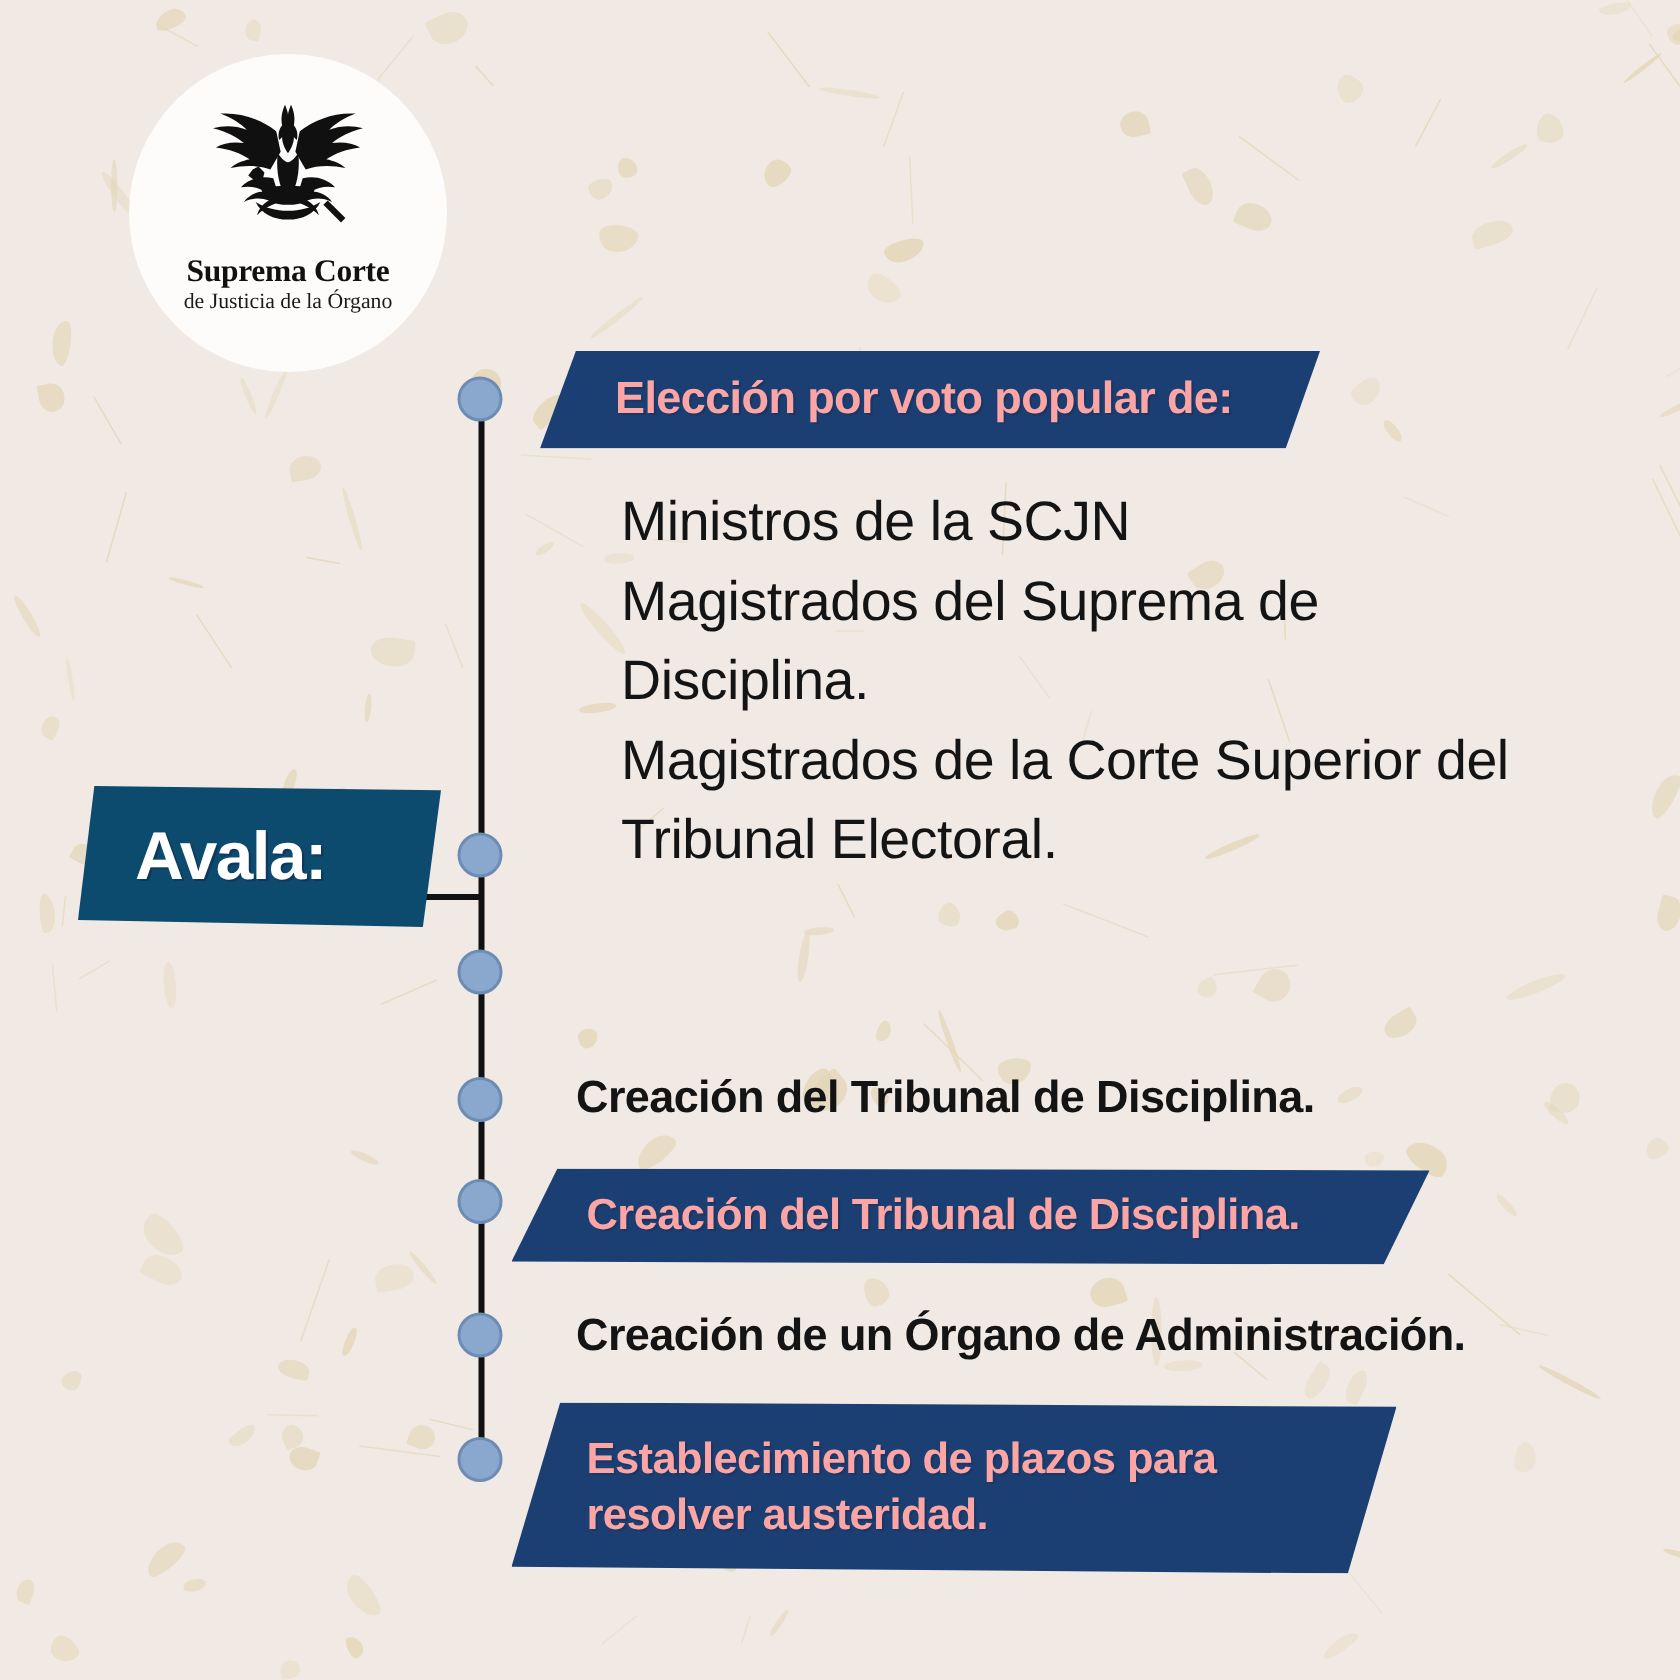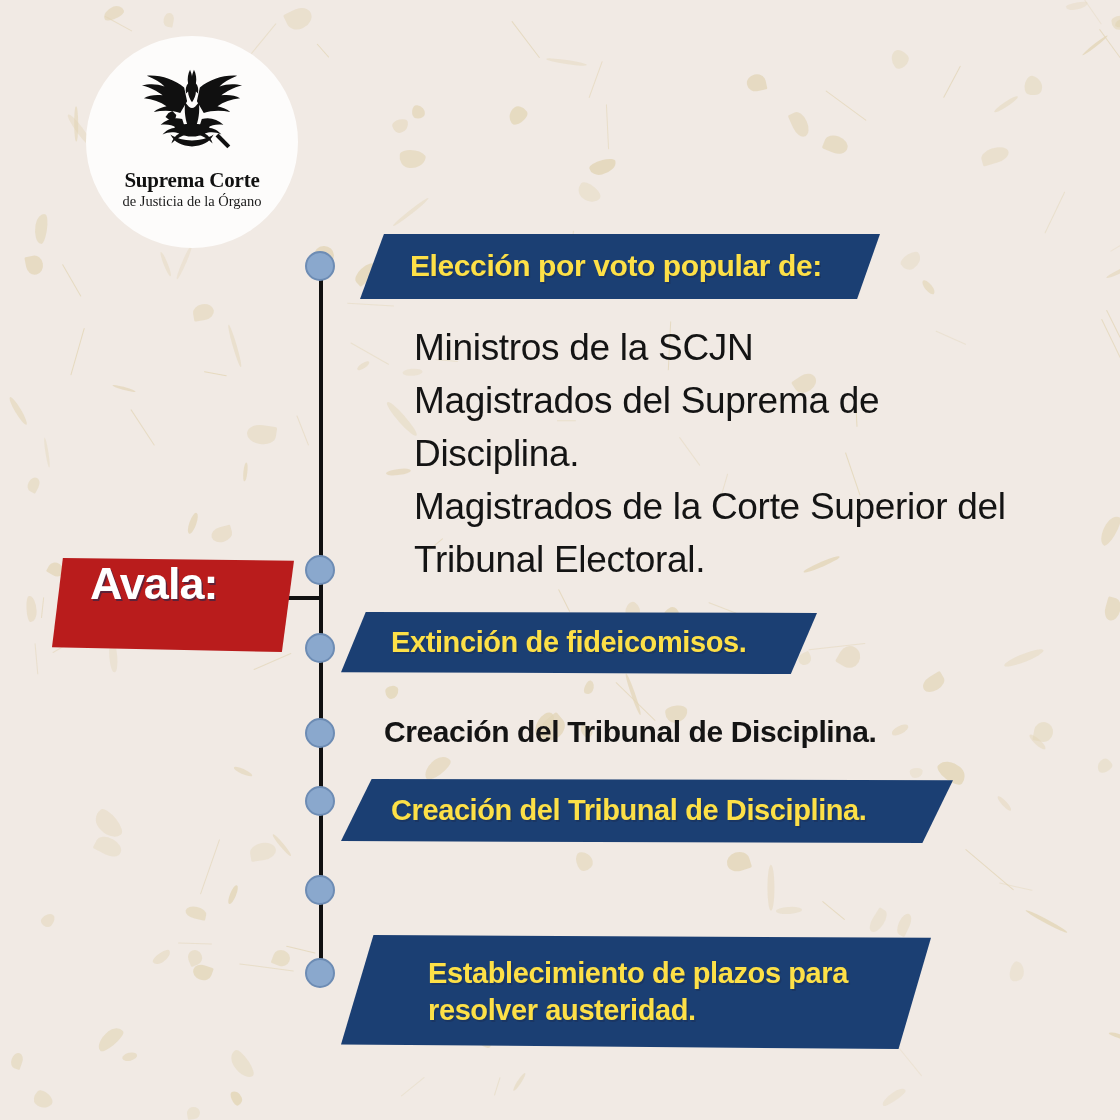--- a/index.html
+++ b/index.html
@@ -90,27 +90,27 @@
     background: #8aa8cd;
     border: 2.5px solid #6d8cb4;
     left: 305px;
     z-index: 3;
   }
 
   
   #avala-tag {
     position: absolute;
     left: 52px;
-    top: 558px;
+    top: 524px;
     width: 242px;
     height: 94px;
-    background: #b91c1c;
+    background: #0c4a6e;
     clip-path: polygon(4.5% 0%, 100% 3%, 95% 100%, 0% 95%);
     display: flex;
-    align-items: flex-start;
+    align-items: center;
     z-index: 2;
   }
   #avala-label {
     color: #ffffff;
     font-size: 45px;
     font-weight: bold;
     letter-spacing: -1px;
     padding-left: 38px;
     text-shadow: 1.5px 1.5px 0 rgba(20,40,80,.55);
   }
@@ -119,21 +119,21 @@
   .row { position: absolute; }
 
   
   .banner {
     background: #1b3f73;
     display: flex;
     align-items: center;
     padding: 0 46px 0 50px;
   }
   .banner .txt {
-    color: #fde047;
+    color: #fca5a5;
     font-weight: bold;
     letter-spacing: -.4px;
     text-shadow: 1.5px 1.5px 0 rgba(25,45,85,.5);
     line-height: 1.28;
   }
 
   
   .plain {
     color: #141414;
     font-weight: bold;
@@ -178,21 +178,20 @@
   }
   #row-creacion2 .txt { font-size: 29px; }
 
   #row-organo { left: 384px; top: 871px; width: 720px; }
   #row-organo .plain { font-size: 30px; }
 
   #row-plazos {
     left: 341px; top: 935px; width: 590px; height: 114px;
     clip-path: polygon(5.5% 0%, 100% 2.5%, 94.5% 100%, 0% 96%);
     align-items: center;
-    justify-content: center;
   }
   #row-plazos .txt { font-size: 29px; }
 </style>
 </head>
 <body>
 
 <div id="stage">
 
   <div id="texture">
       <div class="fleck" style="left: 32.777px; top: 1092.33px; width: 19.065px; height: 15.6855px; border-radius: 60% 40% 55% 45% / 70% 65% 35% 30%; background: rgb(227, 214, 184); opacity: 0.56; transform: rotate(225.1deg);"></div>
@@ -415,32 +414,32 @@
   </div>
 
   <div id="sublist">
     <div class="sub-line">Ministros de la SCJN</div>
     <div class="sub-line">Magistrados del Suprema de Disciplina.</div>
     <div class="sub-line">Magistrados de la Corte Superior del</div>
     <div class="sub-line">Tribunal Electoral.</div>
   </div>
 
 
-  <div class="row banner" id="row-extincion">
-    <span class="txt">Extinción de fideicomisos.</span>
-  </div>
 
   <div class="row" id="row-creacion1">
     <span class="plain">Creación del Tribunal de Disciplina.</span>
   </div>
 
   <div class="row banner" id="row-creacion2">
     <span class="txt">Creación del Tribunal de Disciplina.</span>
   </div>
 
+  <div class="row" id="row-organo">
+    <span class="plain">Creación de un Órgano de Administración.</span>
+  </div>
 
   <div class="row banner" id="row-plazos">
     <span class="txt">
       <span>Establecimiento de plazos para</span><br>
       <span>resolver austeridad.</span>
     </span>
   </div>
 
 </div>
 

